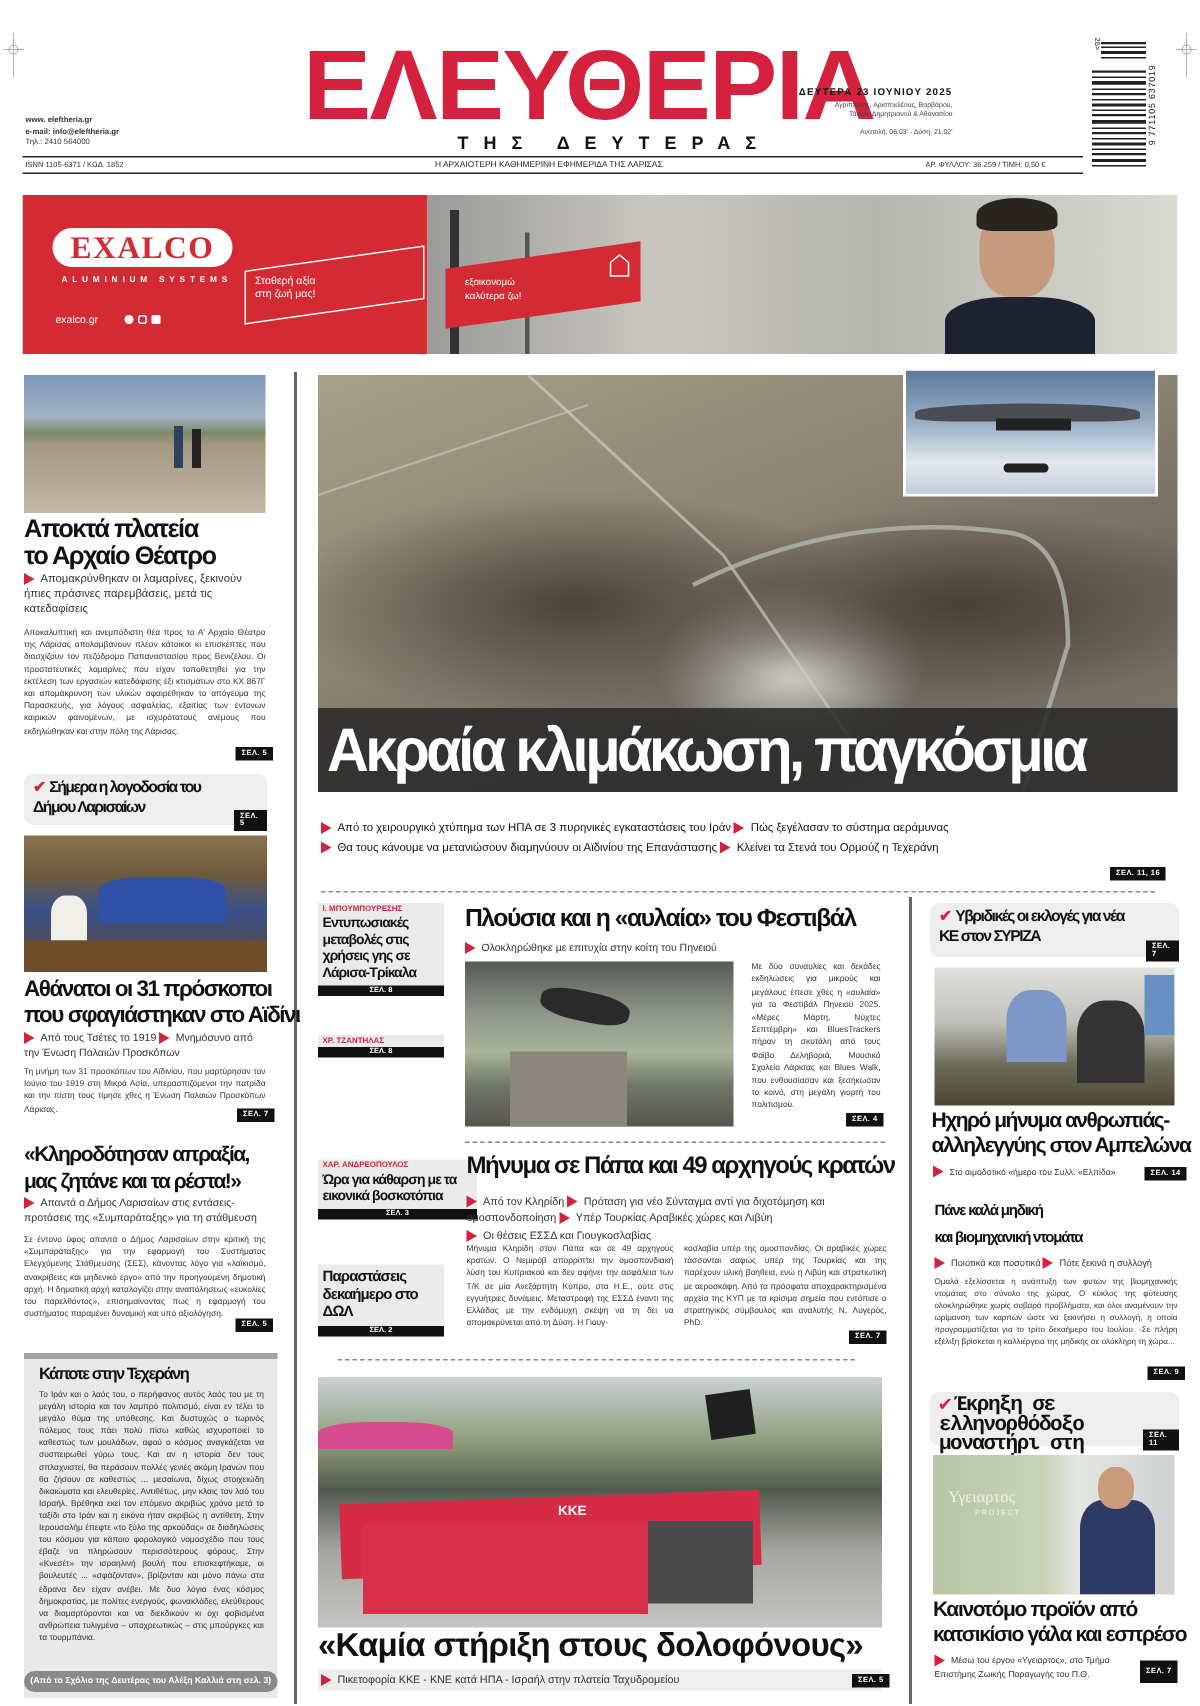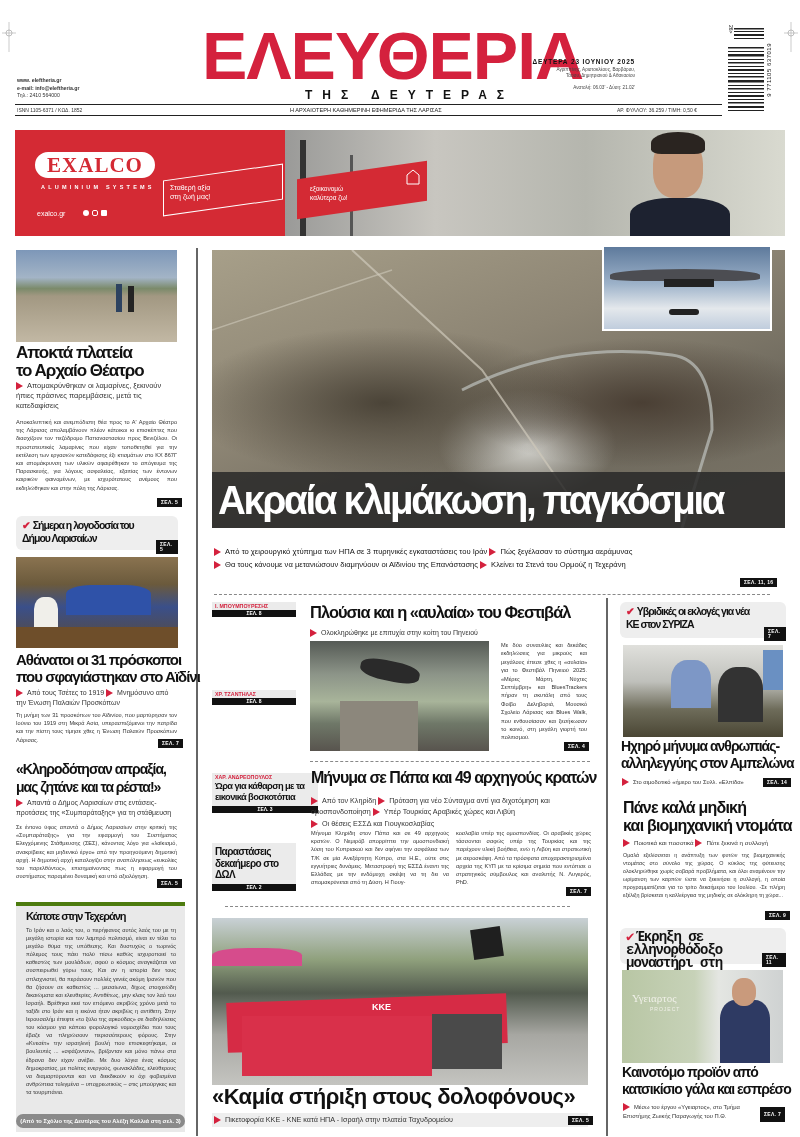--- a/index.html
+++ b/index.html
@@ -174,21 +174,21 @@
     <div>«Κληροδότησαν απραξία,</div>
     <div>μας ζητάνε και τα ρέστα!»</div>
   </h2>
   <p class="abs sub" style="left:16px;top:798px;width:162px;font-size:7px;line-height:10px;">
     <span class="tri"></span><span>Απαντά ο Δήμος Λαρισαίων στις εντάσεις-προτάσεις της «Συμπαράταξης» για τη στάθμευση</span>
   </p>
   <p class="abs body-text" style="left:16px;top:823px;width:161px;">Σε έντονο ύφος απαντά ο Δήμος Λαρισαίων στην κριτική της «Συμπαράταξης» για την εφαρμογή του Συστήματος Ελεγχόμενης Στάθμευσης (ΣΕΣ), κάνοντας λόγο για «λαϊκισμό, ανακρίβειες και μηδενικό έργο» από την προηγούμενη δημοτική αρχή. Η δημοτική αρχή καταλογίζει στην αναπόλησεως «ευκολίες του παρελθόντος», επισημαίνοντας πως η εφαρμογή του συστήματος παραμένει δυναμική και υπό αξιολόγηση.</p>
   <span class="abs sel" style="left:157px;top:879px;">ΣΕΛ. 5</span>
 </article>
 
-<aside class="abs" style="left:16px;top:902px;width:169px;height:230px;background:#e9e9e9;border-top:4px solid #4d7c0f;">
+<aside class="abs" style="left:16px;top:902px;width:169px;height:230px;background:#e9e9e9;border-top:4px solid #a3a3a3;">
   <h3 class="abs cond" style="left:10px;top:3px;font-size:11px;line-height:14px;">Κάποτε στην Τεχεράνη</h3>
   <p class="abs body-text" style="left:10px;top:20px;width:150px;font-size:5.6px;line-height:8.1px;">Το Ιράν και ο λαός του, ο περήφανος αυτός λαός του με τη μεγάλη ιστορία και τον λαμπρό πολιτισμό, είναι εν τέλει το μεγάλο θύμα της υπόθεσης. Και δυστυχώς ο τωρινός πόλεμος τους πάει πολύ πίσω καθώς ισχυροποιεί το καθεστώς των μουλάδων, αφού ο κόσμος αναγκάζεται να συσπειρωθεί γύρω τους. Και αν η ιστορία δεν τους σπλαχνιστεί, θα περάσουν πολλές γενιές ακόμη Ιρανών που θα ζήσουν σε καθεστώς ... μεσαίωνα, δίχως στοιχειώδη δικαιώματα και ελευθερίες. Αντιθέτως, μην κλαις τον λαό του Ισραήλ. Βρέθηκα εκεί τον επόμενο ακριβώς χρόνο μετά το ταξίδι στο Ιράν και η εικόνα ήταν ακριβώς η αντίθετη. Στην Ιερουσαλήμ έπεφτε «το ξύλο της αρκούδας» σε διαδηλώσεις του κόσμου για κάποιο φορολογικό νομοσχέδιο που τους έβαζε να πληρώσουν περισσότερους φόρους. Στην «Κνεσέτ» την ισραηλινή βουλή που επισκεφτήκαμε, οι βουλευτές ... «σφάζονταν», βρίζονταν και μόνο πάνω στα έδρανα δεν είχαν ανέβει. Με δυο λόγια ένας κόσμος δημοκρατίας, με πολίτες ενεργούς, φωνακλάδες, ελεύθερους να διαμαρτύρονται και να διεκδικούν κι όχι φοβισμένα ανθρώπεια τυλιγμένα – υποχρεωτικώς – στις μπούργκες και τα τουρμπάνια.</p>
   <div class="abs" style="left:0;top:208px;width:169px;height:14px;background:#8a8a8a;border-radius:7px;">
     <span style="display:block;color:#fff;font-size:5.8px;line-height:14px;text-align:center;font-weight:bold;">(Από το Σχόλιο της Δευτέρας του Αλέξη Καλλιά στη σελ. 3)</span>
   </div>
 </aside>
 
 <article>
   <div class="photo" style="left:212px;top:250px;width:573px;height:278px;background:
       radial-gradient(ellipse at 30% 55%,#4b4438 0%,transparent 35%),
@@ -212,20 +212,21 @@
     <li><span class="tri"></span><span>Από το χειρουργικό χτύπημα των ΗΠΑ σε 3 πυρηνικές εγκαταστάσεις του Ιράν</span> <span class="tri"></span><span>Πώς ξεγέλασαν το σύστημα αεράμυνας</span></li>
     <li><span class="tri"></span><span>Θα τους κάνουμε να μετανιώσουν διαμηνύουν οι Αϊδινίου της Επανάστασης</span> <span class="tri"></span><span>Κλείνει τα Στενά του Ορμούζ η Τεχεράνη</span></li>
   </ul>
   <span class="abs sel" style="left:740px;top:578px;">ΣΕΛ. 11, 16</span>
 </article>
 <div class="dash" style="left:214px;top:594px;width:556px;"></div>
 
 <section>
   <div class="abs" style="left:212px;top:602px;width:84px;background:#ebebeb;">
     <div style="font-size:5.3px;color:#d4213d;font-weight:bold;padding:1px 3px;">Ι. ΜΠΟΥΜΠΟΥΡΕΣΗΣ</div>
+    <div class="cond" style="font-size:9.3px;line-height:11px;padding:0 3px 3px;letter-spacing:-.6px;">Εντυπωσιακές μεταβολές στις χρήσεις γης σε Λάρισα-Τρίκαλα</div>
     <div style="background:#111;color:#fff;font-size:5px;text-align:center;line-height:7px;font-weight:bold;">ΣΕΛ. 8</div>
   </div>
   <div class="abs" style="left:212px;top:690px;width:84px;background:#ebebeb;">
     <div style="font-size:5.3px;color:#d4213d;font-weight:bold;padding:1px 3px;">ΧΡ. ΤΖΑΝΤΗΛΑΣ</div>
     <div style="background:#111;color:#fff;font-size:5px;text-align:center;line-height:7px;font-weight:bold;">ΣΕΛ. 8</div>
   </div>
   <div class="abs" style="left:212px;top:773px;width:106px;background:#ebebeb;">
     <div style="font-size:5.3px;color:#d4213d;font-weight:bold;padding:1px 3px;">ΧΑΡ. ΑΝΔΡΕΟΠΟΥΛΟΣ</div>
     <div class="cond" style="font-size:9.3px;line-height:11px;padding:0 3px 3px;letter-spacing:-.6px;">Ώρα για κάθαρση με τα εικονικά βοσκοτόπια</div>
     <div style="background:#111;color:#fff;font-size:5px;text-align:center;line-height:7px;font-weight:bold;">ΣΕΛ. 3</div>
@@ -298,21 +299,21 @@
     <div>Ηχηρό μήνυμα ανθρωπιάς-</div>
     <div>αλληλεγγύης στον Αμπελώνα</div>
   </h2>
   <p class="abs sub" style="left:622px;top:777px;font-size:5.8px;">
     <span class="tri"></span><span>Στο αιμοδοτικό «ήμερο του Συλλ. «Ελπίδα»</span>
   </p>
   <span class="abs sel" style="left:763px;top:778px;">ΣΕΛ. 14</span>
 </article>
 
 <article>
-  <h2 class="abs cond" style="left:623px;top:799px;font-size:16px;line-height:18px;letter-spacing:-.8px;">
+  <h2 class="abs cond" style="left:623px;top:799px;font-size:10px;line-height:18px;letter-spacing:-.8px;">
     <div>Πάνε καλά μηδική</div>
     <div>και βιομηχανική ντομάτα</div>
   </h2>
   <p class="abs sub" style="left:623px;top:837px;font-size:6.2px;">
     <span class="tri"></span><span>Ποιοτικά και ποσοτικά</span>
     <span class="tri"></span><span>Πότε ξεκινά η συλλογή</span>
   </p>
   <p class="abs body-text" style="left:623px;top:851px;width:162px;font-size:5.4px;line-height:8px;">Ομαλά εξελίσσεται η ανάπτυξη των φυτών της βιομηχανικής ντομάτας στο σύνολο της χώρας. Ο κύκλος της φύτευσης ολοκληρώθηκε χωρίς σοβαρά προβλήματα, και όλοι αναμένουν την ωρίμανση των καρπών ώστε να ξεκινήσει η συλλογή, η οποία προγραμματίζεται για το τρίτο δεκαήμερο του Ιουλίου. -Σε πλήρη εξέλιξη βρίσκεται η καλλιέργεια της μηδικής σε ολόκληρη τη χώρα...</p>
   <span class="abs sel" style="left:765px;top:911px;">ΣΕΛ. 9</span>
 </article>

